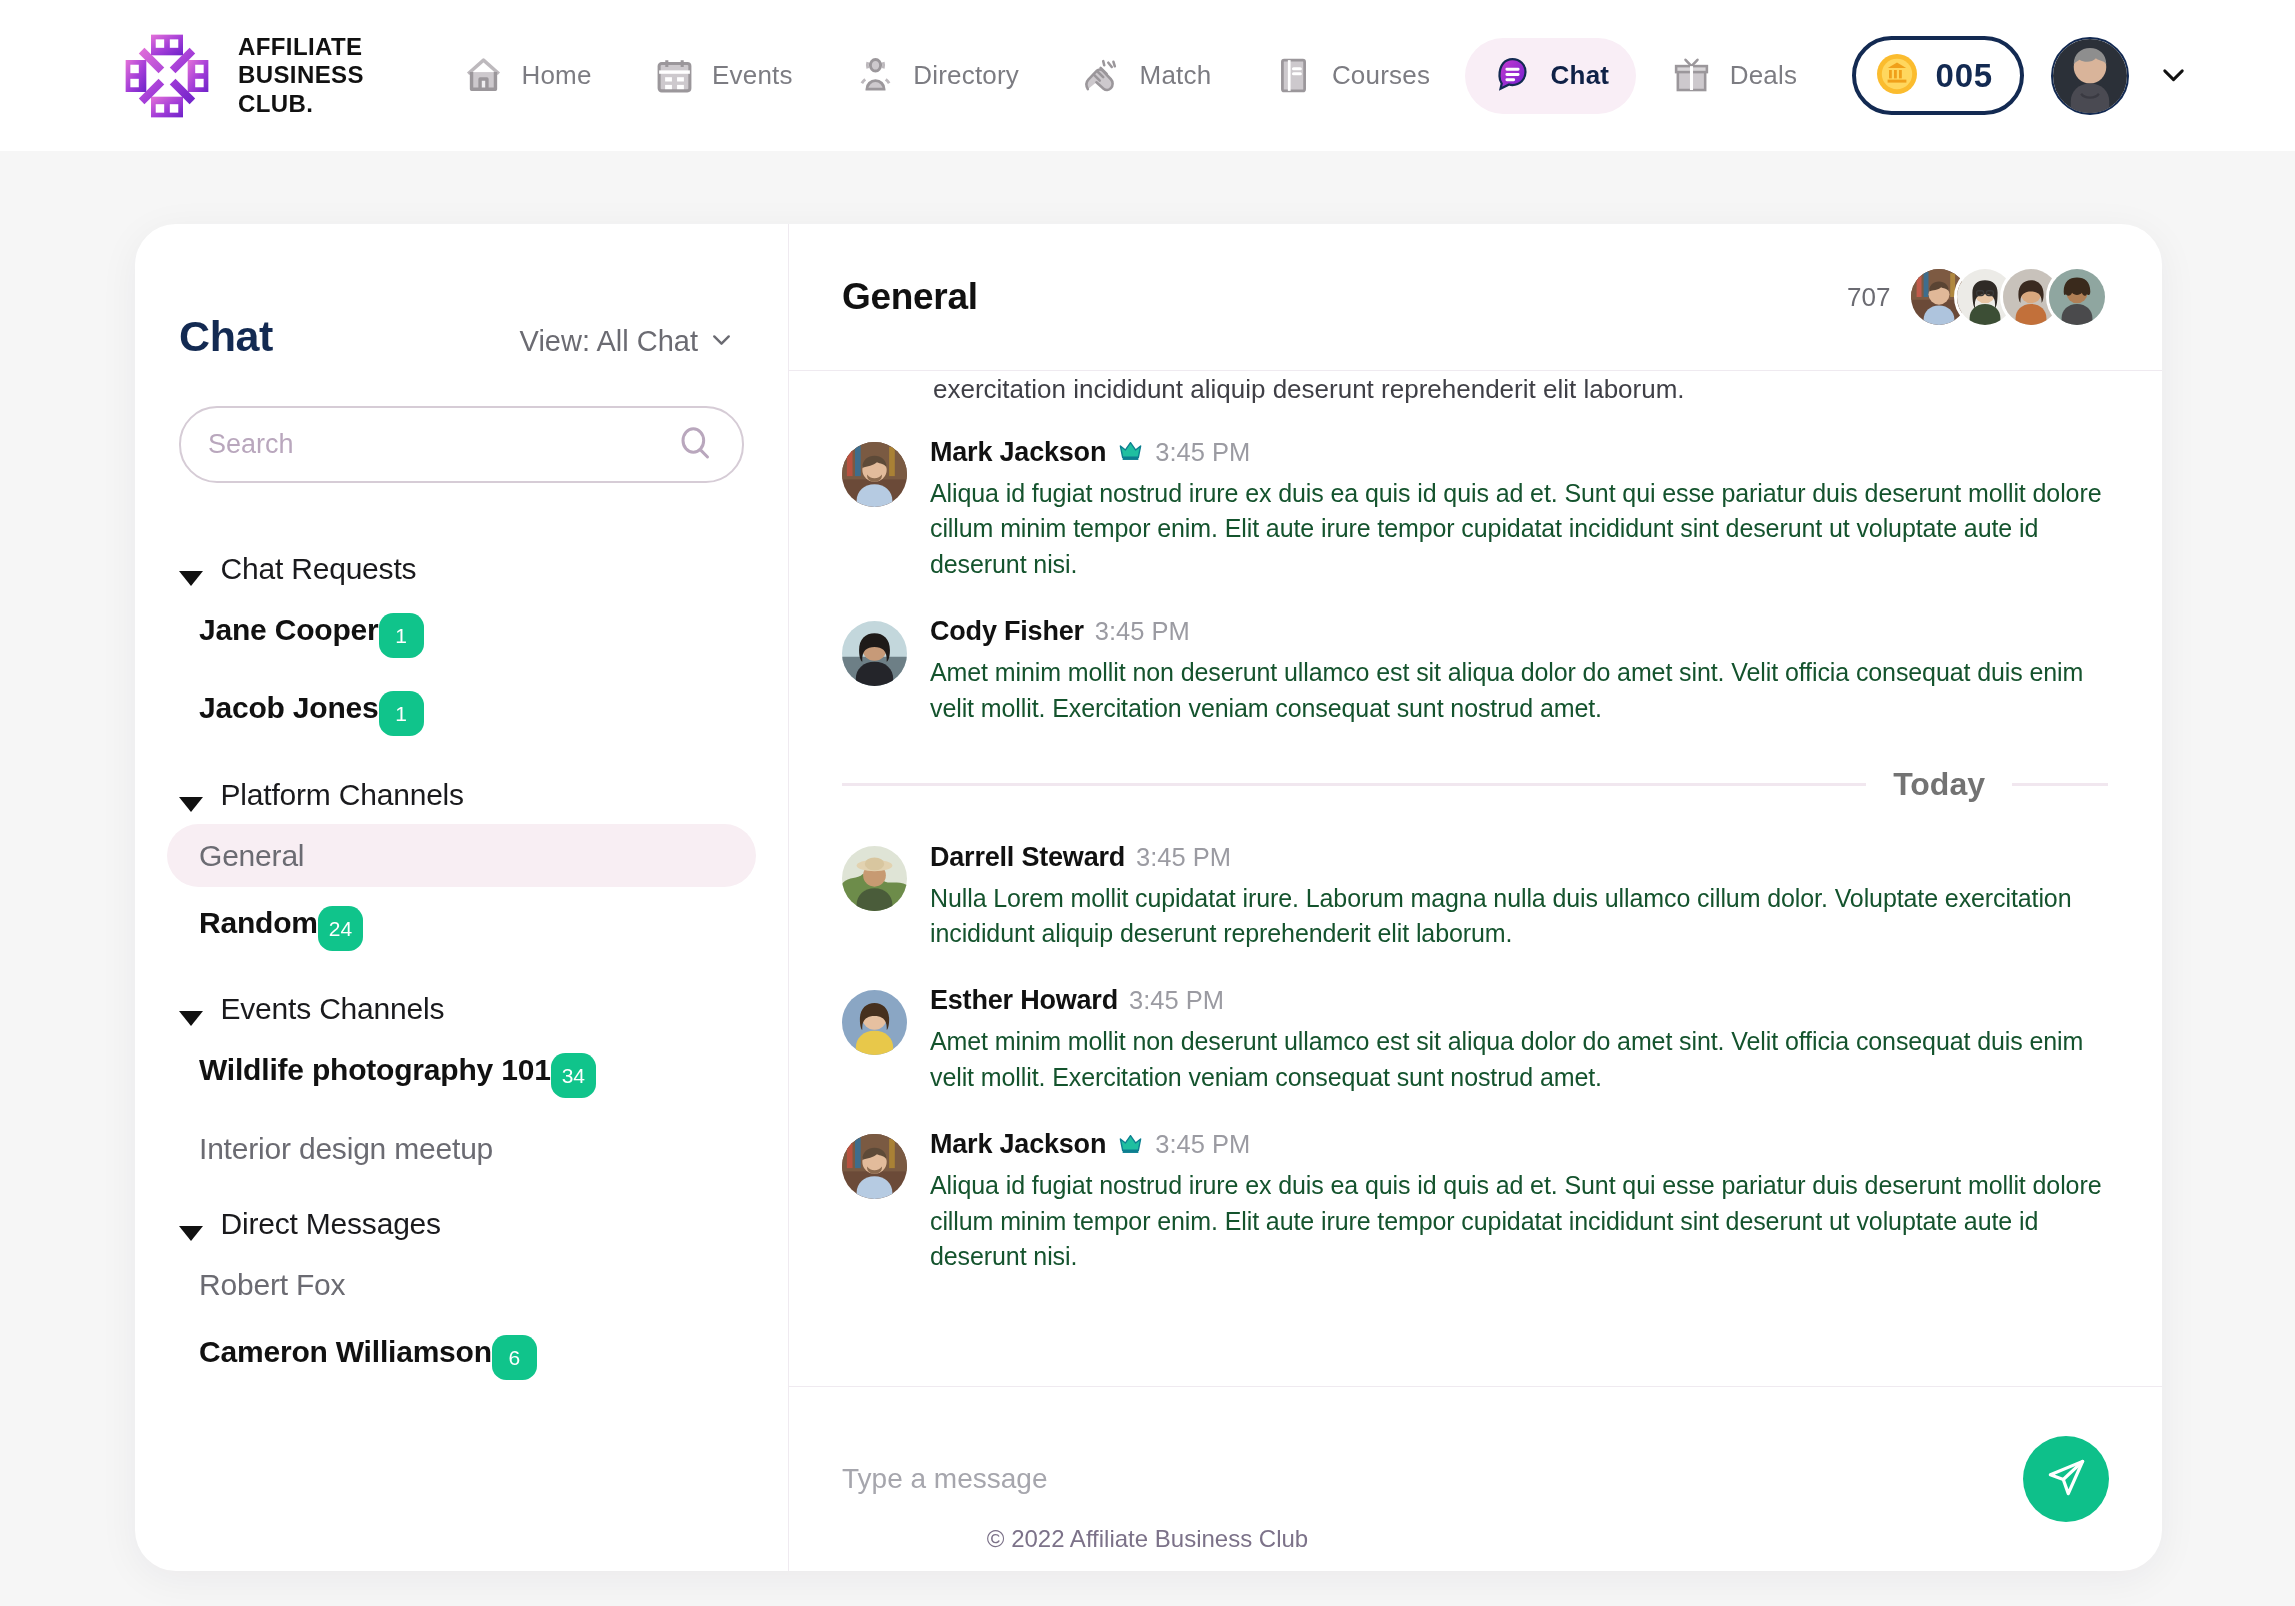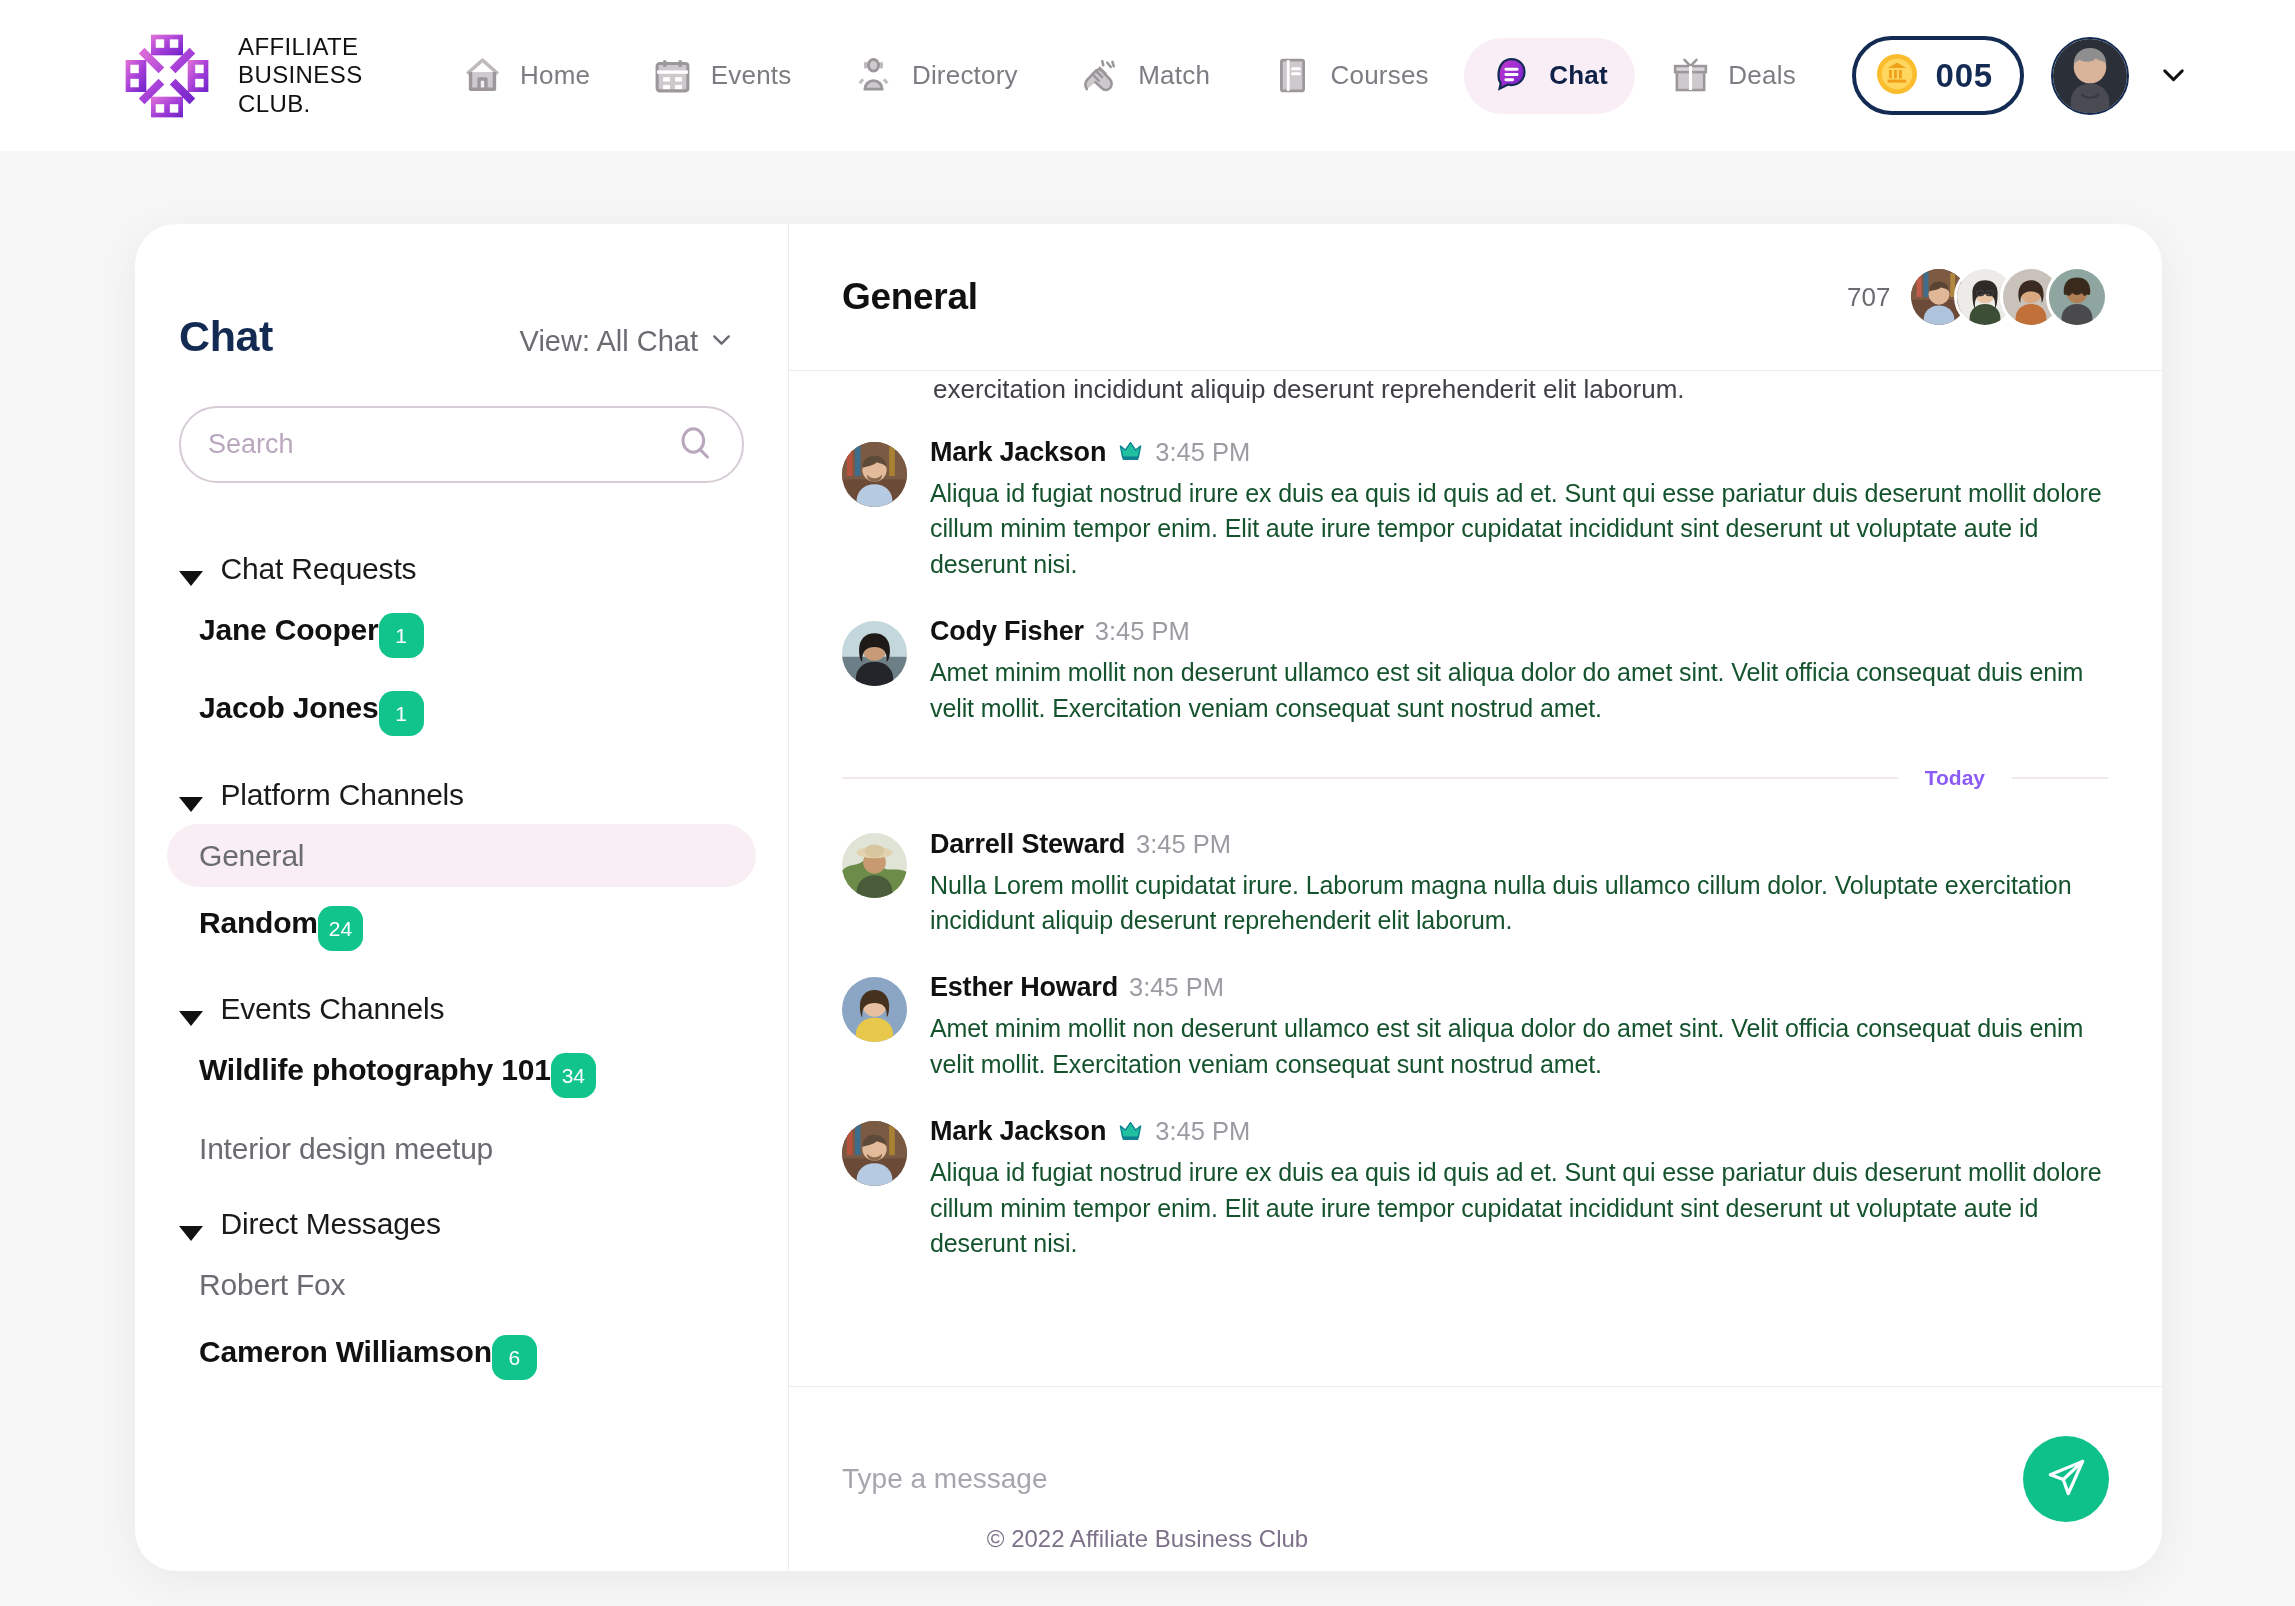--- a/index.html
+++ b/index.html
@@ -27,21 +27,21 @@
   .brand {
     display: flex;
     align-items: center;
     margin-left: 120px;
     gap: 24px;
   }
   .brand-mark { width: 94px; height: 94px; display: block; }
   .brand-text {
     font-size: 24px;
     line-height: 1.18;
-    font-weight: normal;
+    font-weight: bold;
     letter-spacing: 0.4px;
     color: #111111;
   }
 
   .nav {
     display: flex;
     align-items: center;
     margin-left: 72px;
     gap: 8px;
   }
@@ -297,21 +297,21 @@
     color: #3f3f46;
   }
 
   .daydiv {
     display: flex;
     align-items: center;
     gap: 27px;
     margin: 27px 0 17.5px 0;
   }
   .daydiv .line { flex: 1; height: 2.4px; background: #f1e7ef; }
-  .daydiv .lbl { font-size: 21px; font-weight: bold; color: #8b5cf6; }
+  .daydiv .lbl { font-size: 32px; font-weight: bold; color: #737373; }
   .daydiv .line.short { max-width: 96px; }
 
   .composer {
     flex: none;
     height: 185px;
     border-top: 1.6px solid #efeaf0;
     display: flex;
     align-items: center;
     padding: 0 53px;
   }

